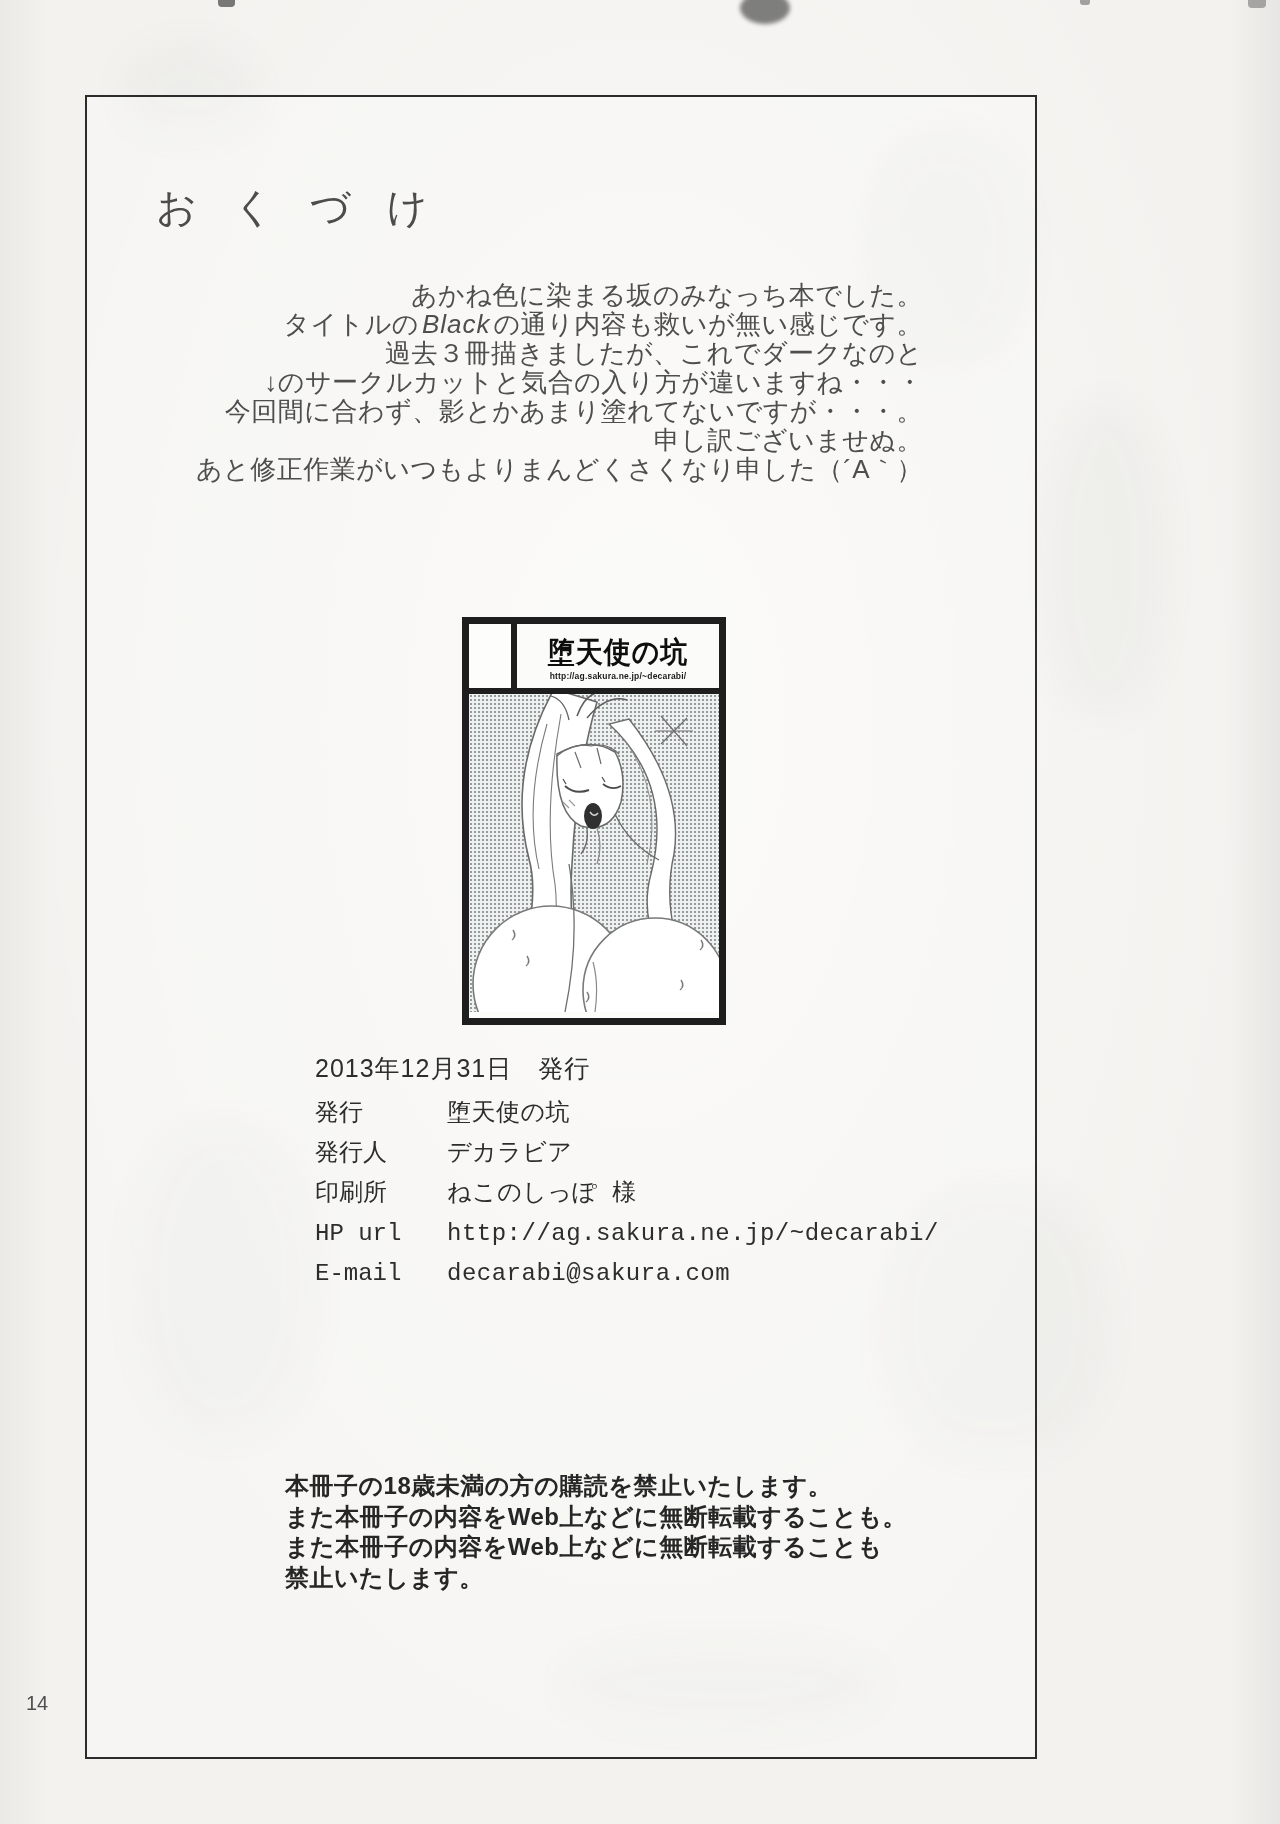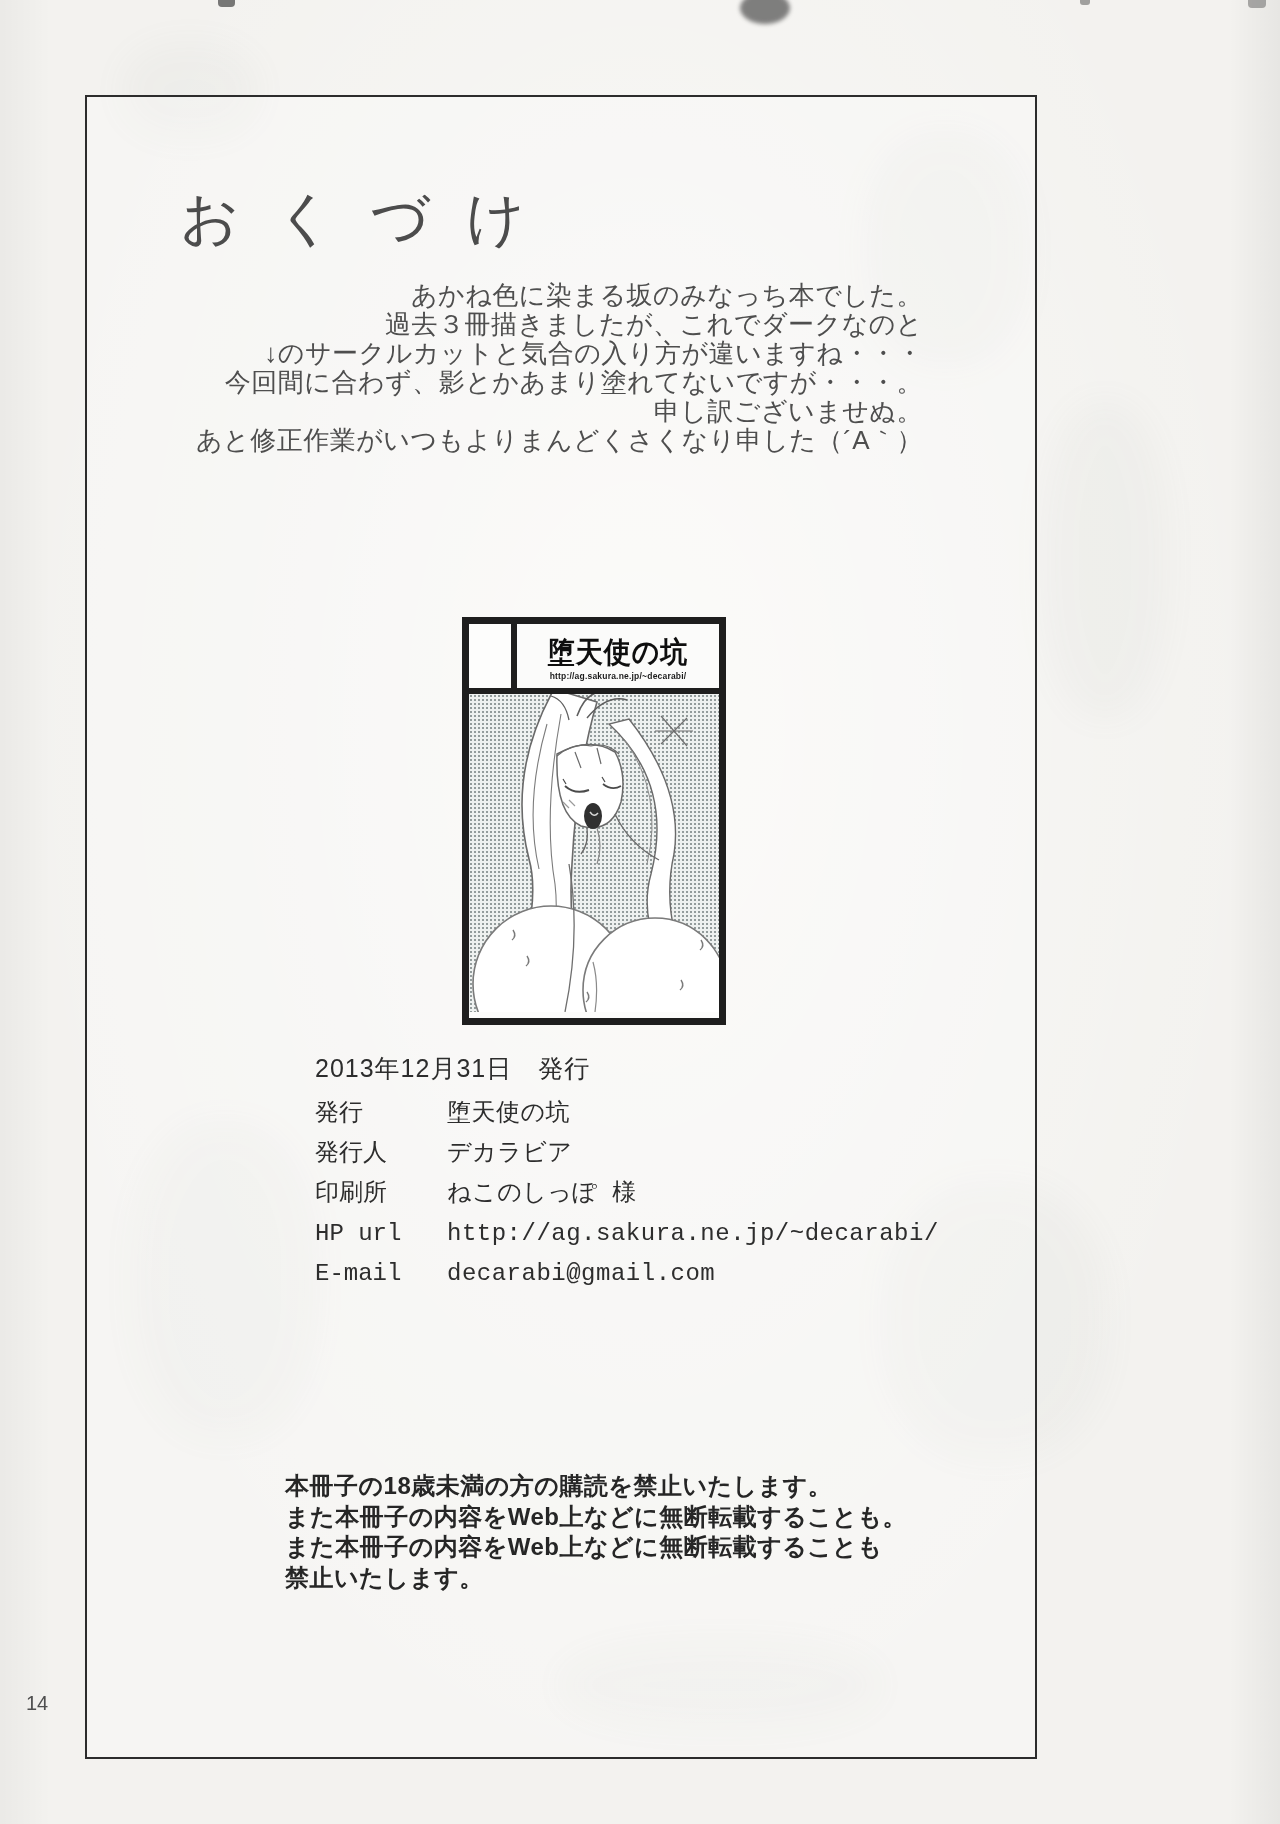--- a/index.html
+++ b/index.html
@@ -23,22 +23,22 @@
   }
   .smudge { position:absolute; background:#4d4d4d; }
 
   .page-frame {
     position:absolute; left:85px; top:95px; width:952px; height:1664px;
     border:2px solid #2c2c2c;
     background:rgba(255,255,255,.25);
   }
 
   .page-title {
-    position:absolute; left:180px; top:180px;
-    font-size:58px; font-weight:400; color:#4c4c4c;
+    position:absolute; left:156px; top:180px;
+    font-size:40px; font-weight:400; color:#4c4c4c;
     letter-spacing:36px; white-space:nowrap;
   }
 
   .afterword {
     position:absolute; left:196px; top:281px;
     font-size:26px; line-height:29px; color:#4e4e4e;
     letter-spacing:.5px; white-space:nowrap;text-align:right;
   }
   .afterword .em-latin { font-style:italic; letter-spacing:1px; padding:0 3px; }
 
@@ -98,20 +98,21 @@
   <div class="ghost" style="left:880px;top:1180px;width:230px;height:280px;"></div>
   <div class="ghost" style="left:130px;top:1120px;width:190px;height:320px;"></div>
   <div class="ghost" style="left:560px;top:1640px;width:320px;height:90px;"></div>
 
   <div class="page-frame"></div>
 
   <div class="page-title">おくづけ</div>
 
   <div class="afterword">
     <div>あかね色に染まる坂のみなっち本でした。</div>
+    <div><span>タイトルの</span><span class="em-latin">Black</span><span>の通り内容も救いが無い感じです。</span></div>
     <div>過去３冊描きましたが、これでダークなのと</div>
     <div>↓のサークルカットと気合の入り方が違いますね・・・</div>
     <div>今回間に合わず、影とかあまり塗れてないですが・・・。</div>
     <div>申し訳ございませぬ。</div>
     <div>あと修正作業がいつもよりまんどくさくなり申した（´A｀）</div>
   </div>
 
   <div class="circle-cut">
     <div class="cc-header">
       <div class="cc-square"></div>
@@ -186,21 +187,21 @@
     <div class="colophon-row">
       <div class="colophon-label">印刷所</div>
       <div class="colophon-value">ねこのしっぽ 様</div>
     </div>
     <div class="colophon-row">
       <div class="colophon-label">HP url</div>
       <div class="colophon-value">http://ag.sakura.ne.jp/~decarabi/</div>
     </div>
     <div class="colophon-row">
       <div class="colophon-label">E-mail</div>
-      <div class="colophon-value">decarabi@gmail.com</div>
+      <div class="colophon-value">decarabi@sakura.com</div>
     </div>
   </div>
 
   <div class="disclaimer">
     <div>本冊子の18歳未満の方の購読を禁止いたします。</div>
     <div>また本冊子の内容をWeb上などに無断転載することも。</div>
     <div>また本冊子の内容をWeb上などに無断転載することも</div>
     <div>禁止いたします。</div>
   </div>
 

